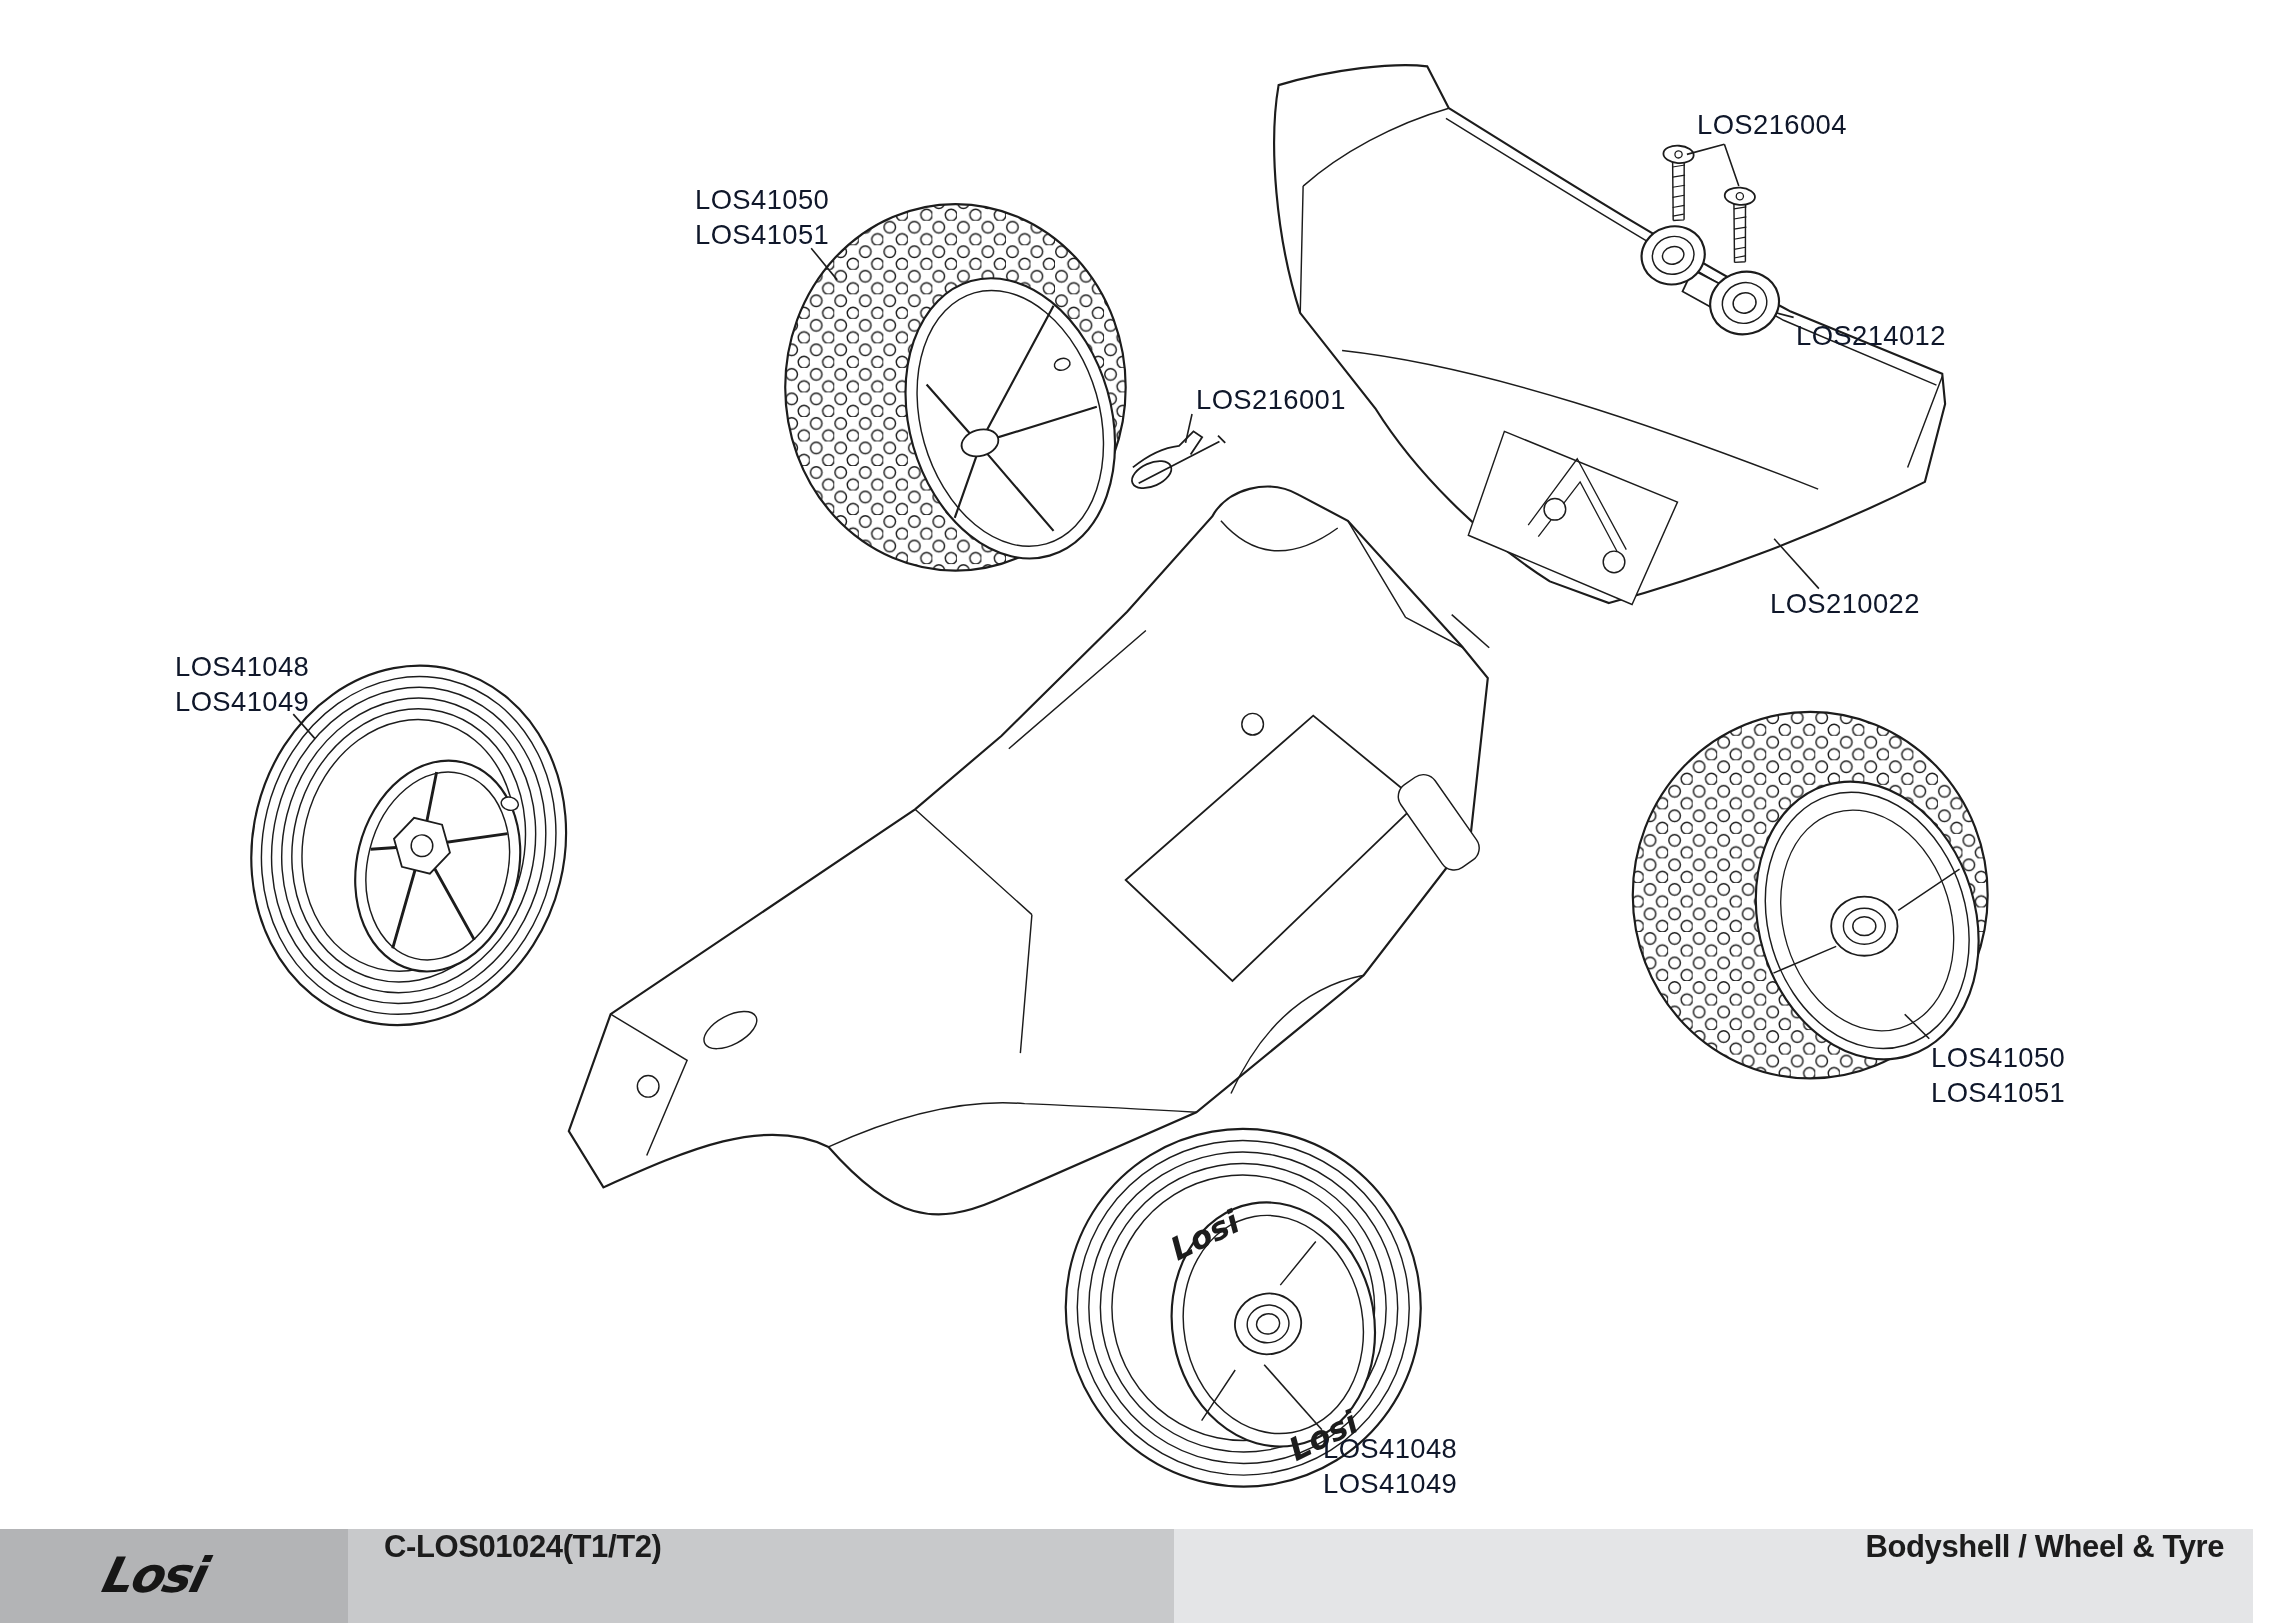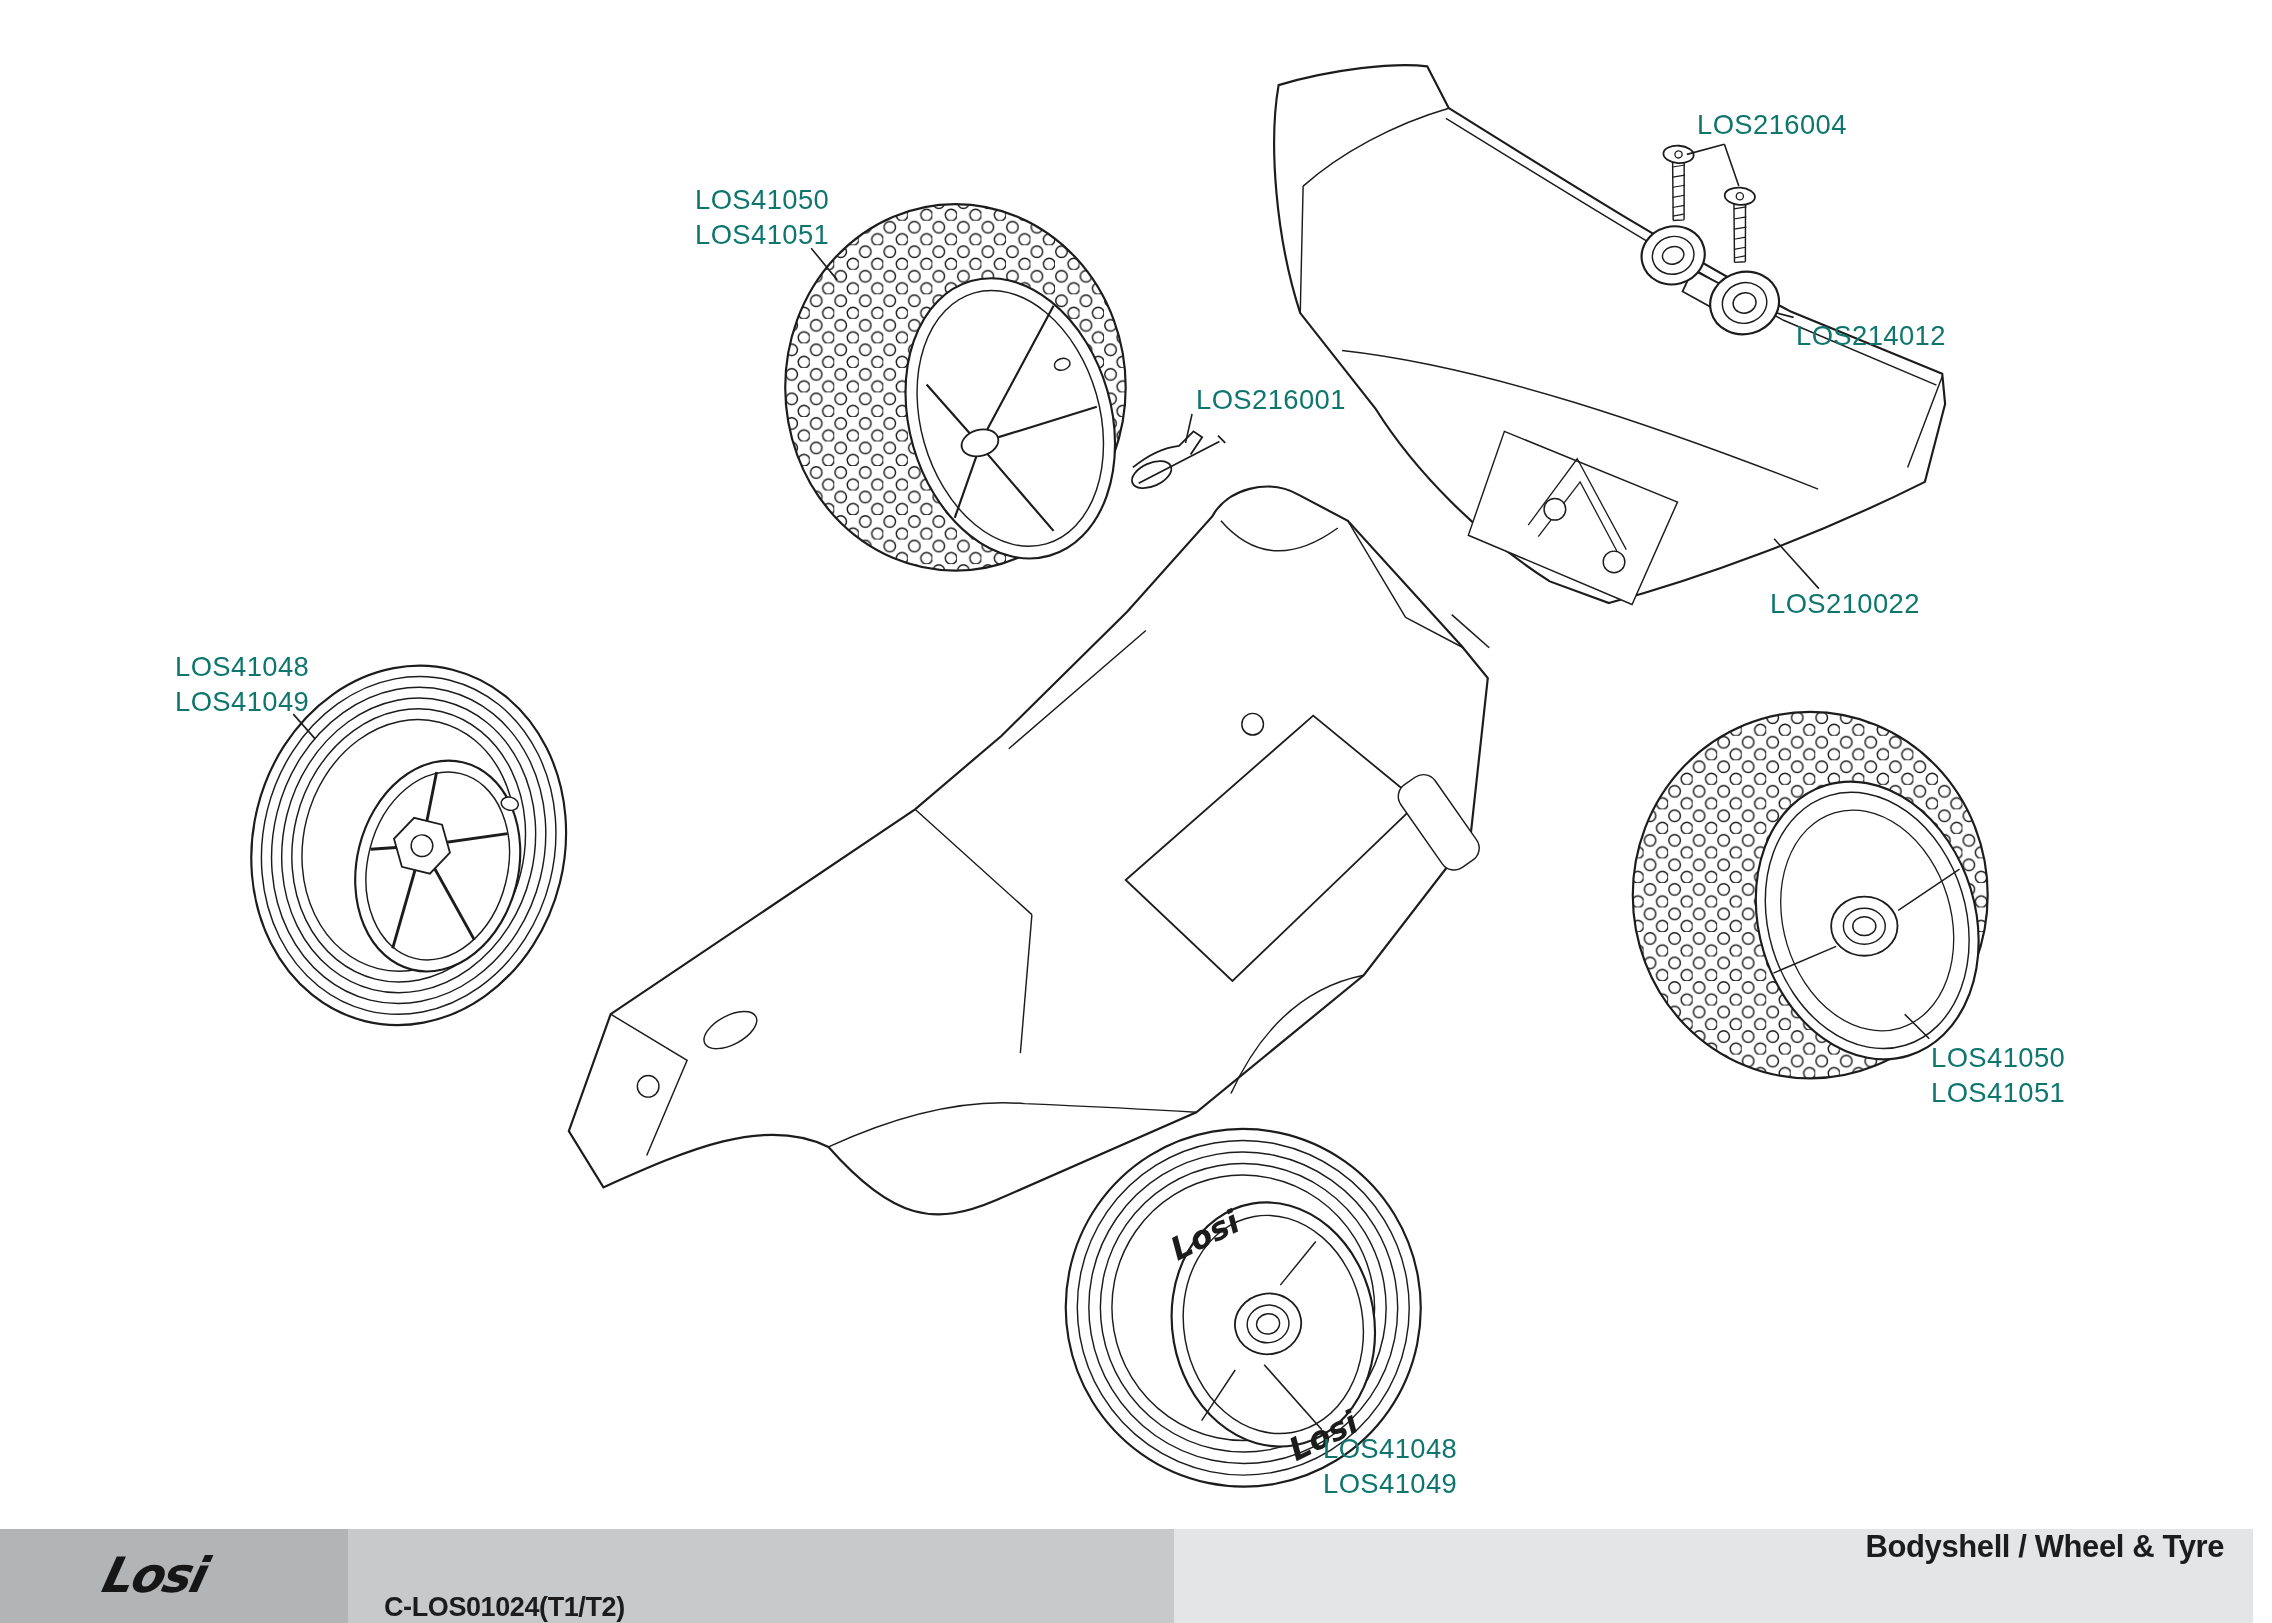--- a/index.html
+++ b/index.html
@@ -1,29 +1,29 @@
 <!DOCTYPE html>
 <html style="font-size:11.5px"><head>
 <meta charset="utf-8">
 <style>
   html,body{margin:0;padding:0;background:#ffffff;}
   .stage{position:relative;width:2273px;height:1623px;background:#ffffff;overflow:hidden;
          font-family:"Liberation Sans",sans-serif;}
   svg text{font-family:"DejaVu Sans","Liberation Sans",sans-serif;}
   
-  .lbl{position:absolute;font-size:27.4px;line-height:35px;color:#0f766e;letter-spacing:0.4px;
+  .lbl{position:absolute;font-size:27.4px;line-height:35px;color:#0f172a;letter-spacing:0.4px;
        white-space:nowrap;}
   .lbl span{display:block;}
   
   .footer{position:absolute;left:0;top:1529px;width:2273px;height:94px;display:flex;
           color:#1c1c1c;}
   .f-brand{width:348px;background:#b3b4b6;display:flex;align-items:center;padding-left:91px;
            box-sizing:border-box;}
-  .f-title{width:826px;background:#c8c9cb;display:flex;align-items:flex-end;padding-left:36px;
-           box-sizing:border-box;font-size:27px;white-space:pre;letter-spacing:-0.4px;}
+  .f-title{width:826px;background:#c8c9cb;display:flex;align-items:flex-start;padding-left:36px;
+           box-sizing:border-box;font-size:31px;white-space:pre;letter-spacing:-0.4px;}
   .f-title .b{font-weight:bold;}
   .f-section{width:1079px;background:#e4e5e7;display:flex;
              justify-content:flex-end;padding-right:29px;box-sizing:border-box;
              font-size:31px;font-weight:bold;letter-spacing:-0.4px;}
   .f-edge{width:19.5px;background:#ffffff;}
 </style>
 </head>
 <body>
 
 <div class="stage">

